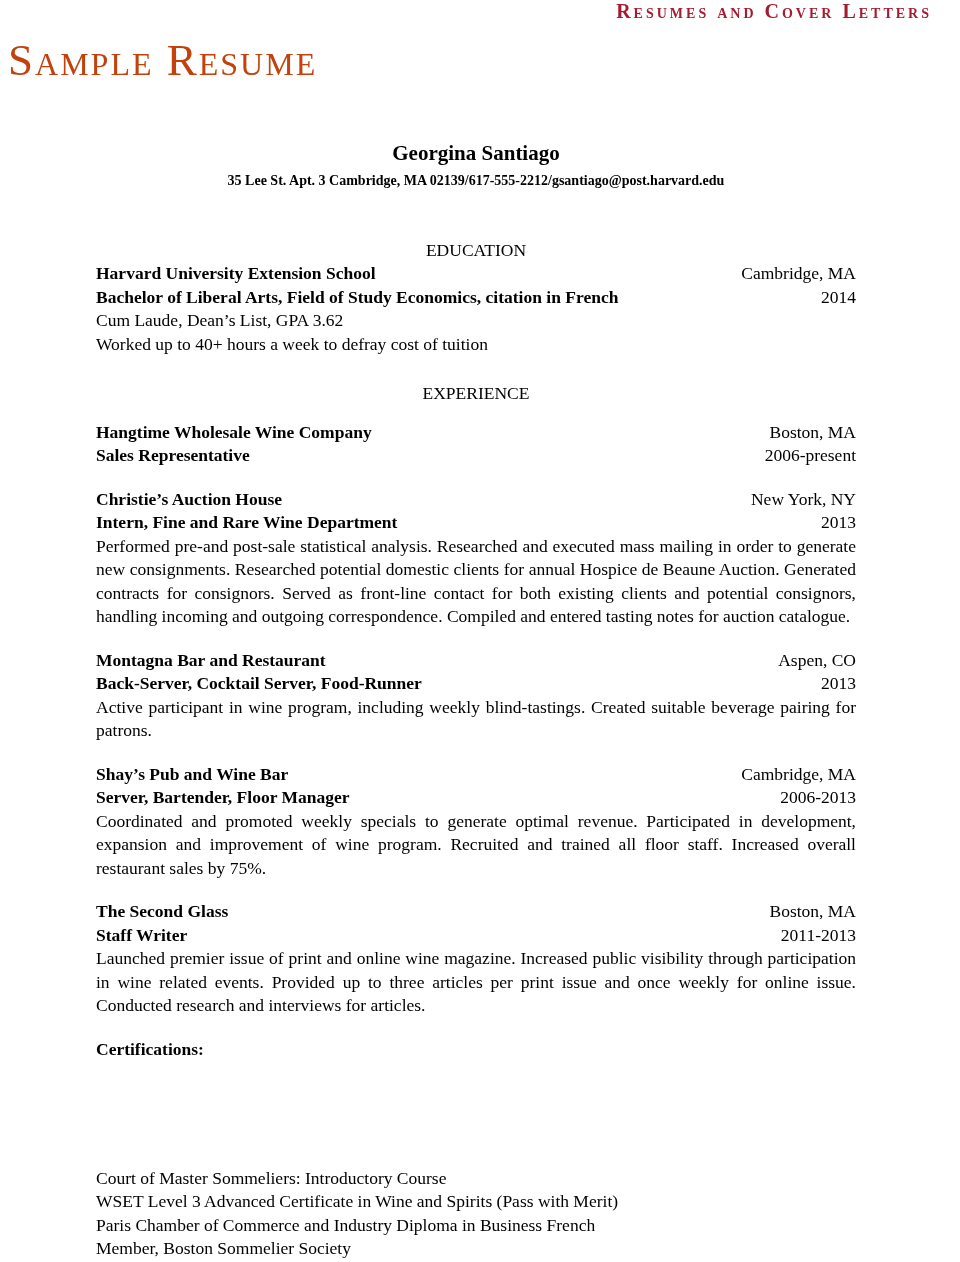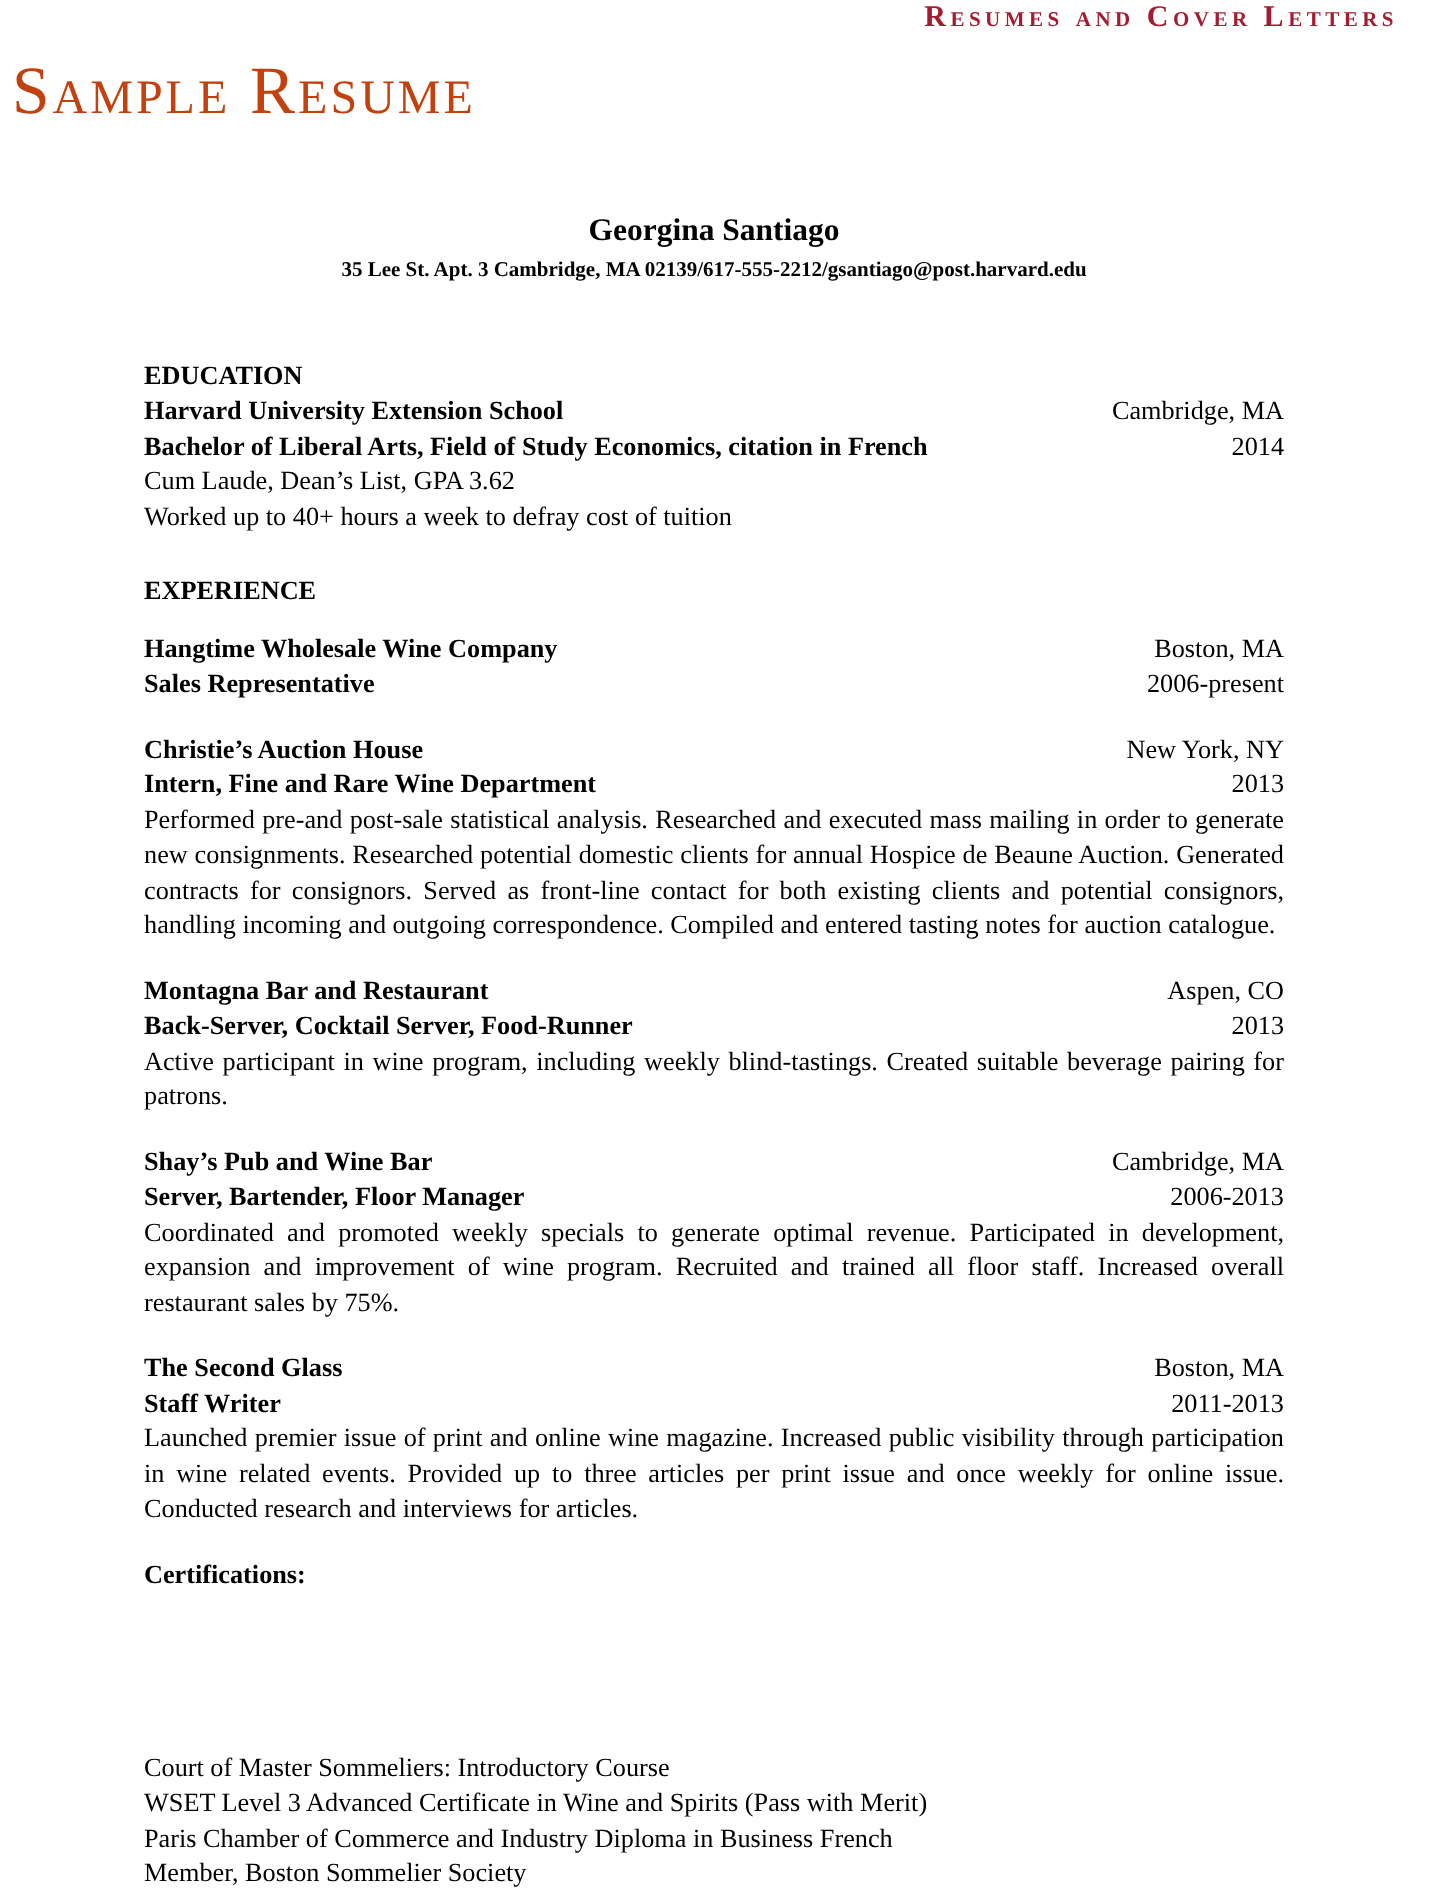--- a/index.html
+++ b/index.html
@@ -50,21 +50,21 @@
     font-size: 21px;
     line-height: 26px;
     margin-top: 20px;
   }
   .addr {
     text-align: center;
     font-weight: bold;
     font-size: 14px;
     margin-top: 3px;
   }
-  .sec-head { font-weight: bold; }
+  .sec-head { text-align: center; font-weight: normal; }
   .edu-head { margin-top: 46px; }
   .exp-head { margin-top: 26px; margin-bottom: 15px; }
   .row { display: flex; justify-content: space-between; }
   .row .left { font-weight: bold; padding-right: 14px; }
   .row .right { white-space: nowrap; }
   .entry { margin-bottom: 20px; }
   .desc { text-align: justify; }
   .extra { display: flex; align-items: flex-start; }
   .extra.certs { margin-top: 11px; flex-direction: column; }
   .extra.vol { margin-top: 22px; }

